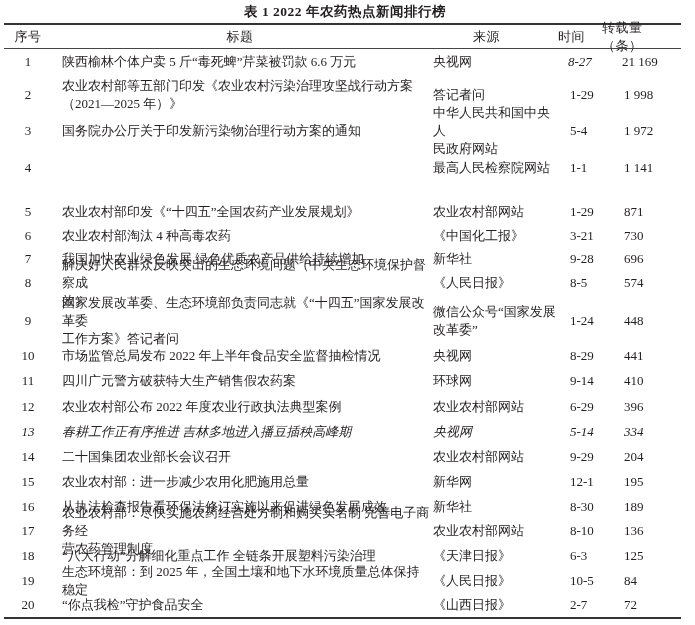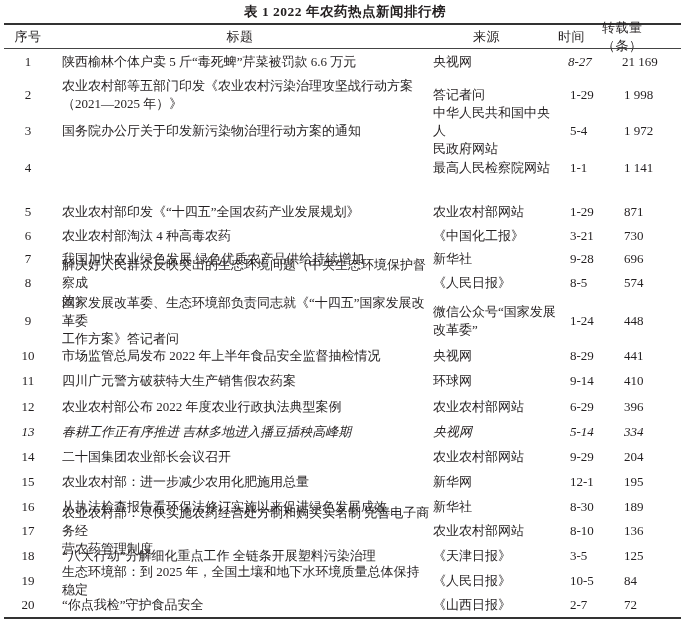--- a/index.html
+++ b/index.html
@@ -181,21 +181,21 @@
   <div class="cell c-title">农业农村部：尽快实施农药经营处方制和购买实名制 完善电子商务经
 营农药管理制度</div>
   <div class="cell c-src">农业农村部网站</div>
   <div class="cell c-time">8-10</div>
   <div class="cell c-cnt">136</div>
 </div>
 <div class="row r18">
   <div class="cell c-no">18</div>
   <div class="cell c-title">“八大行动”分解细化重点工作 全链条开展塑料污染治理</div>
   <div class="cell c-src">《天津日报》</div>
-  <div class="cell c-time">3-5</div>
+  <div class="cell c-time">6-3</div>
   <div class="cell c-cnt">125</div>
 </div>
 <div class="row r19">
   <div class="cell c-no">19</div>
   <div class="cell c-title">生态环境部：到 2025 年，全国土壤和地下水环境质量总体保持稳定</div>
   <div class="cell c-src">《人民日报》</div>
   <div class="cell c-time">10-5</div>
   <div class="cell c-cnt">84</div>
 </div>
 <div class="row r20">

